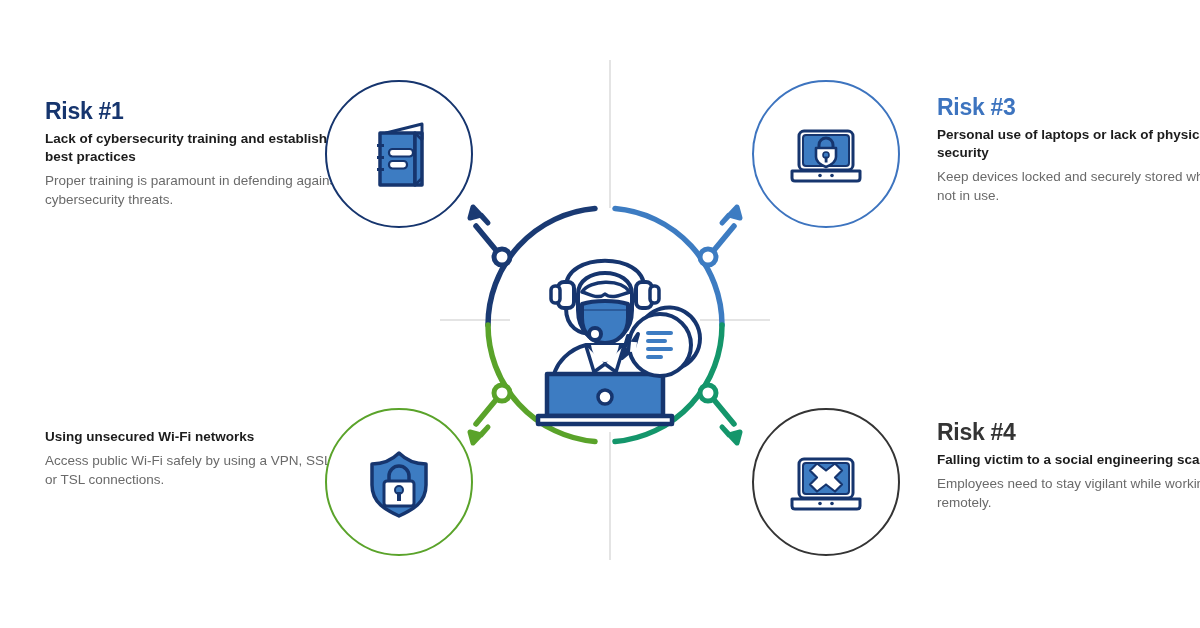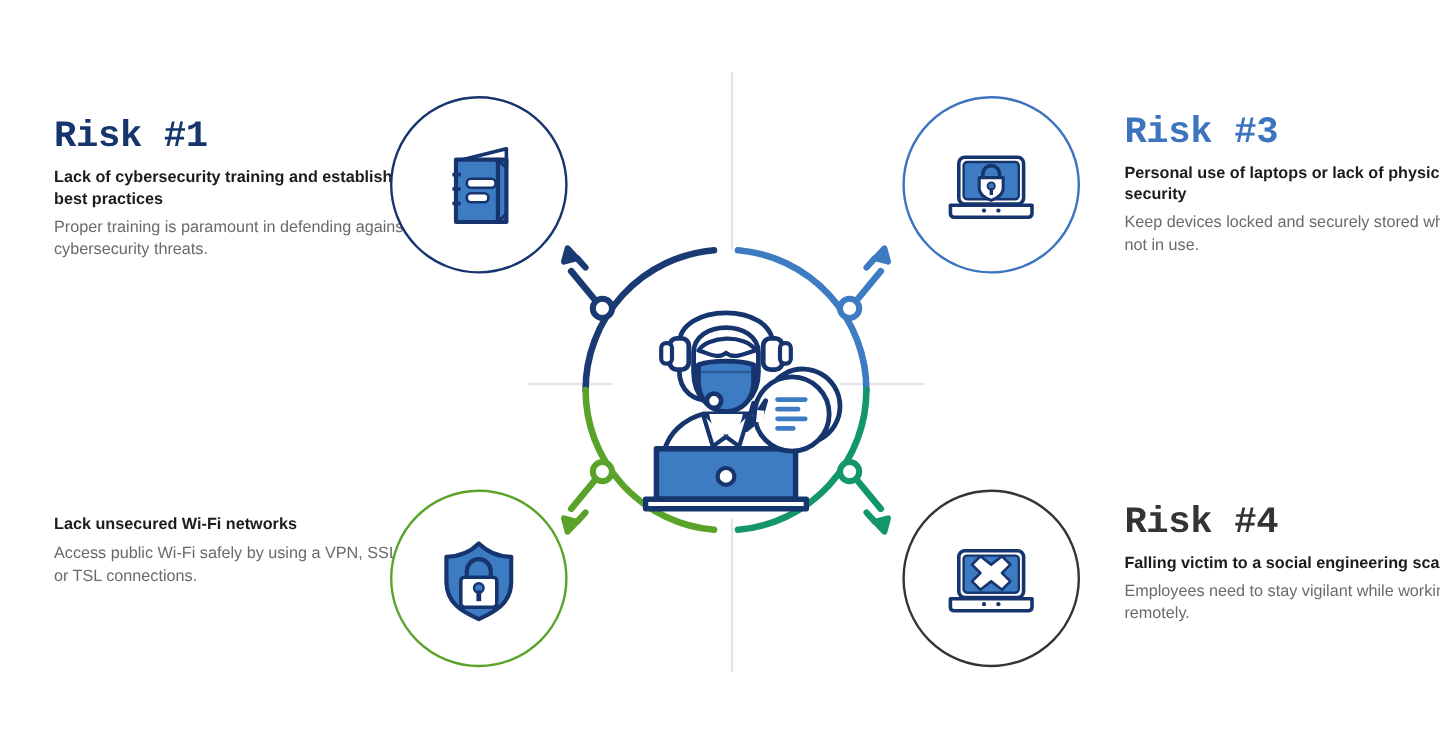--- a/index.html
+++ b/index.html
@@ -29,26 +29,25 @@
 
   
   .risk-block {
     position: absolute;
     width: 300px;
   }
   .risk-block.left  { text-align: left; }
   .risk-block.right { text-align: left; }
 
   .risk-title {
-    font-size: 31px;
+    font-size: 23px;
     font-weight: bold;
     letter-spacing: -0.3px;
     line-height: 1.05;
     margin: 0 0 7px 0;
-    font-family: Liberation Mono, monospace;
   }
   .risk-sub {
     font-size: 13.5px;
     font-weight: bold;
     color: #1c1c1c;
     line-height: 1.33;
     margin: 0 0 6px 0;
   }
   .risk-desc {
     font-size: 13.5px;
@@ -92,21 +91,21 @@
   <div class="divider div-v" style="left: 609px; top: 60px; width: 2px; height: 148px; background: rgb(228, 228, 228);"></div>
   <div class="divider div-v" style="left: 609px; top: 432px; width: 2px; height: 128px; background: rgb(228, 228, 228);"></div>
 
   <div class="risk-block left" style="left:45px; top:99px;">
     <div class="risk-title" style="color:#16356e;">Risk #1</div>
     <div class="risk-sub">Lack of cybersecurity training and established best practices</div>
     <div class="risk-desc">Proper training is paramount in defending against cybersecurity threats.</div>
   </div>
 
   <div class="risk-block left" style="left:45px; top:428px;">
-    <div class="risk-sub">Lack unsecured Wi-Fi networks</div>
+    <div class="risk-sub">Using unsecured Wi-Fi networks</div>
     <div class="risk-desc">Access public Wi-Fi safely by using a VPN, SSL or TSL connections.</div>
   </div>
 
   <div class="risk-block right" style="left:937px; top:95px;">
     <div class="risk-title" style="color:#3d74bf;">Risk #3</div>
     <div class="risk-sub">Personal use of laptops or lack of physical security</div>
     <div class="risk-desc">Keep devices locked and securely stored when not in use.</div>
   </div>
 
   <div class="risk-block right" style="left:937px; top:420px;">

